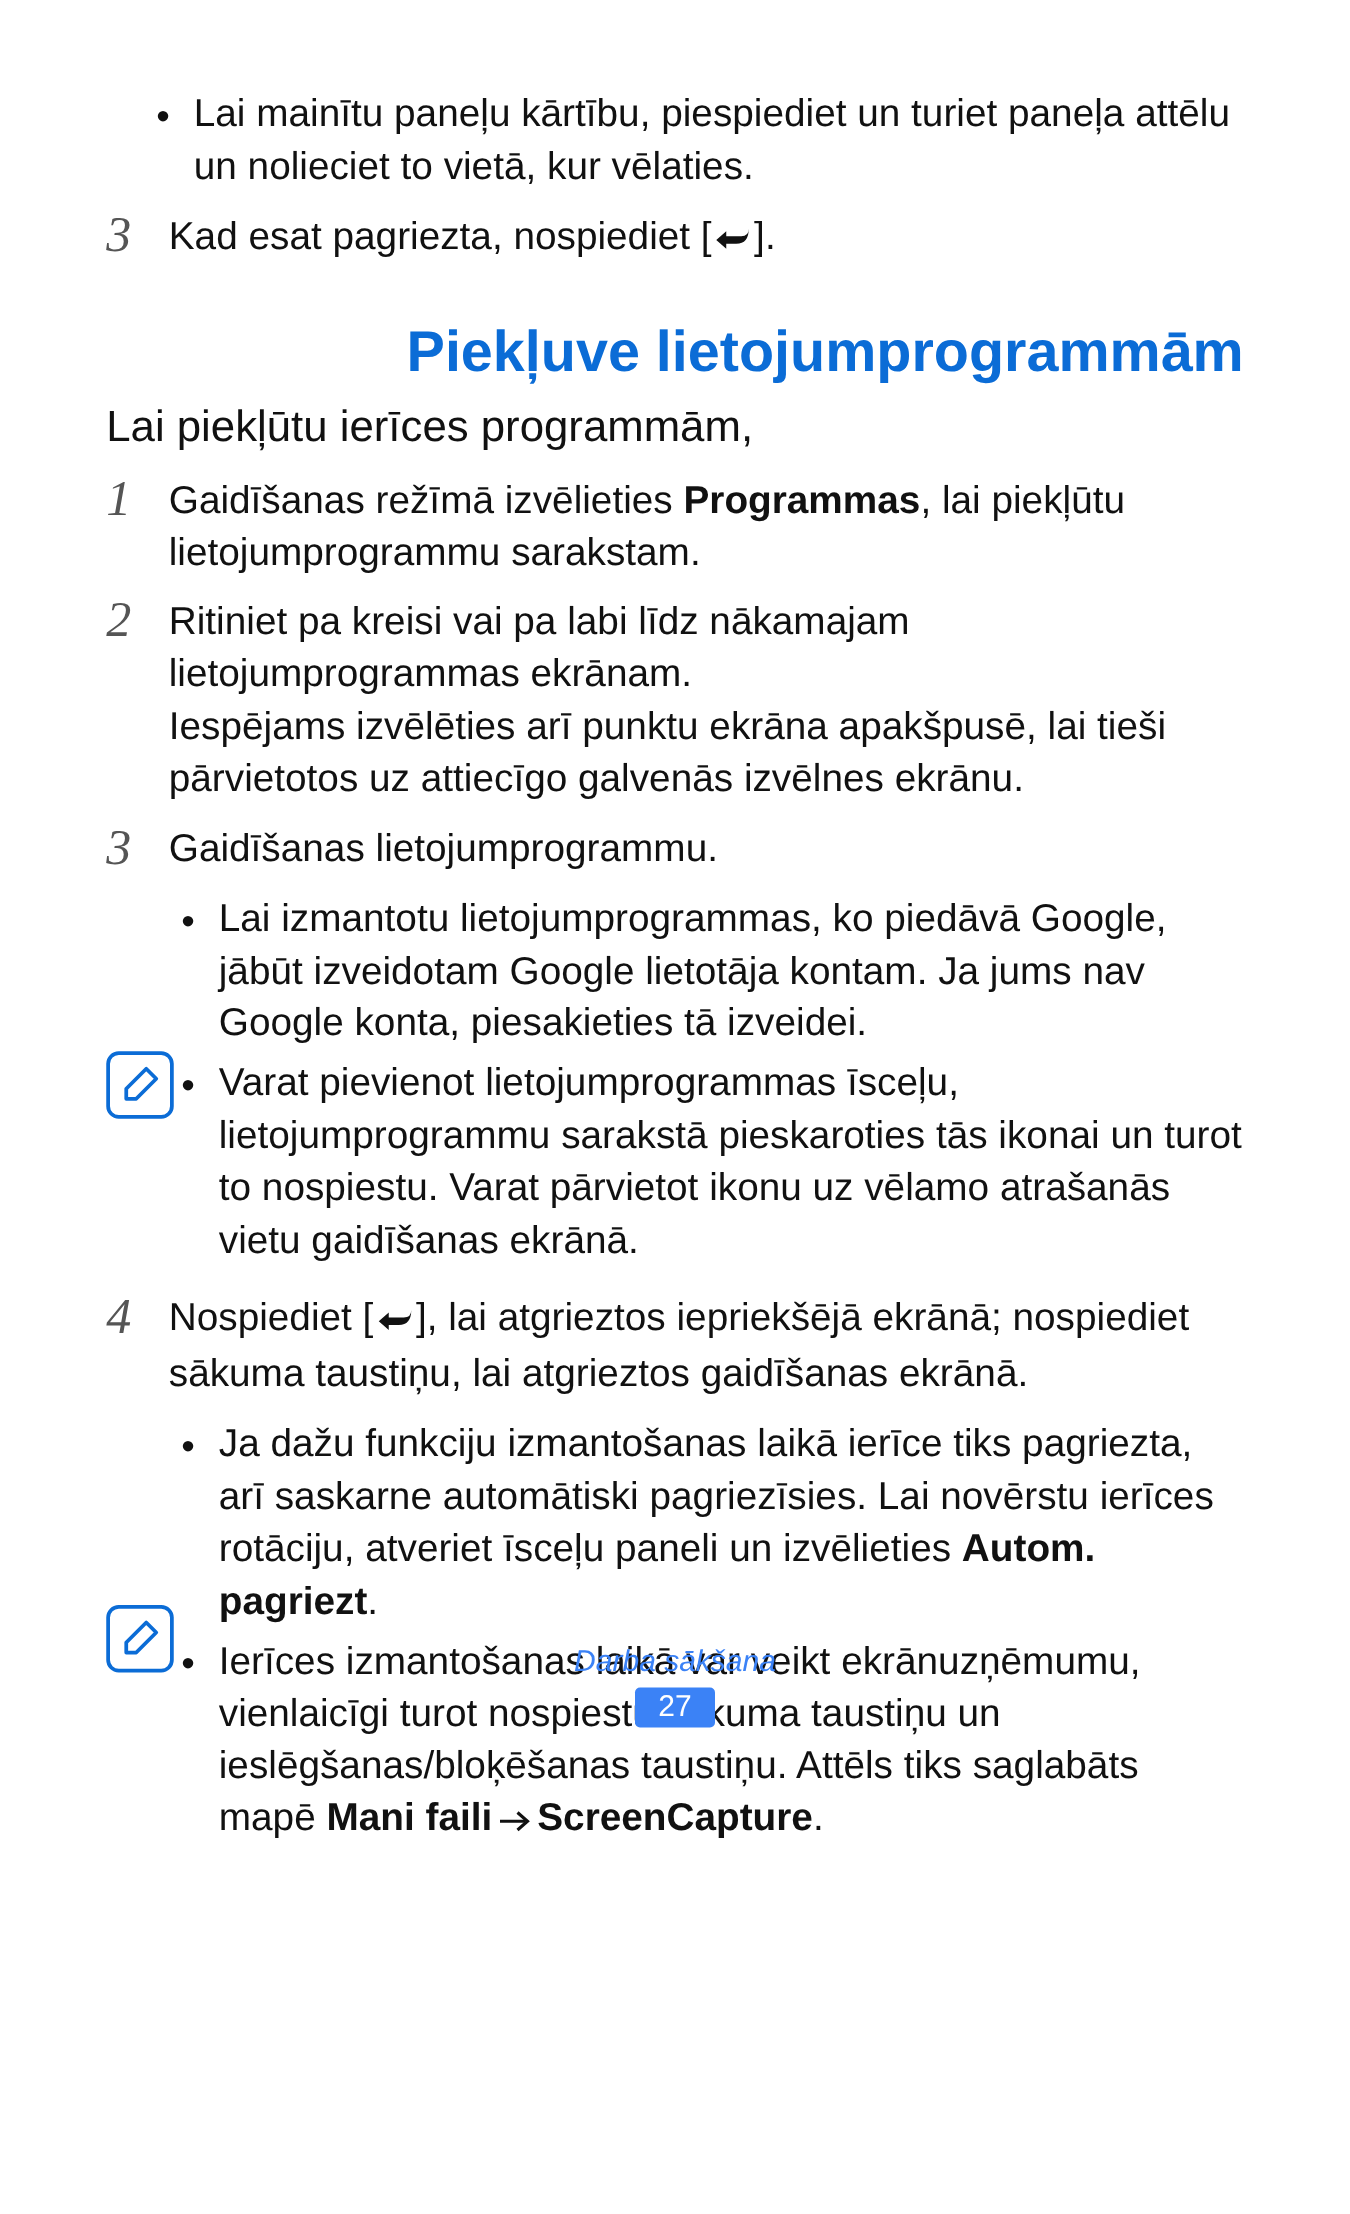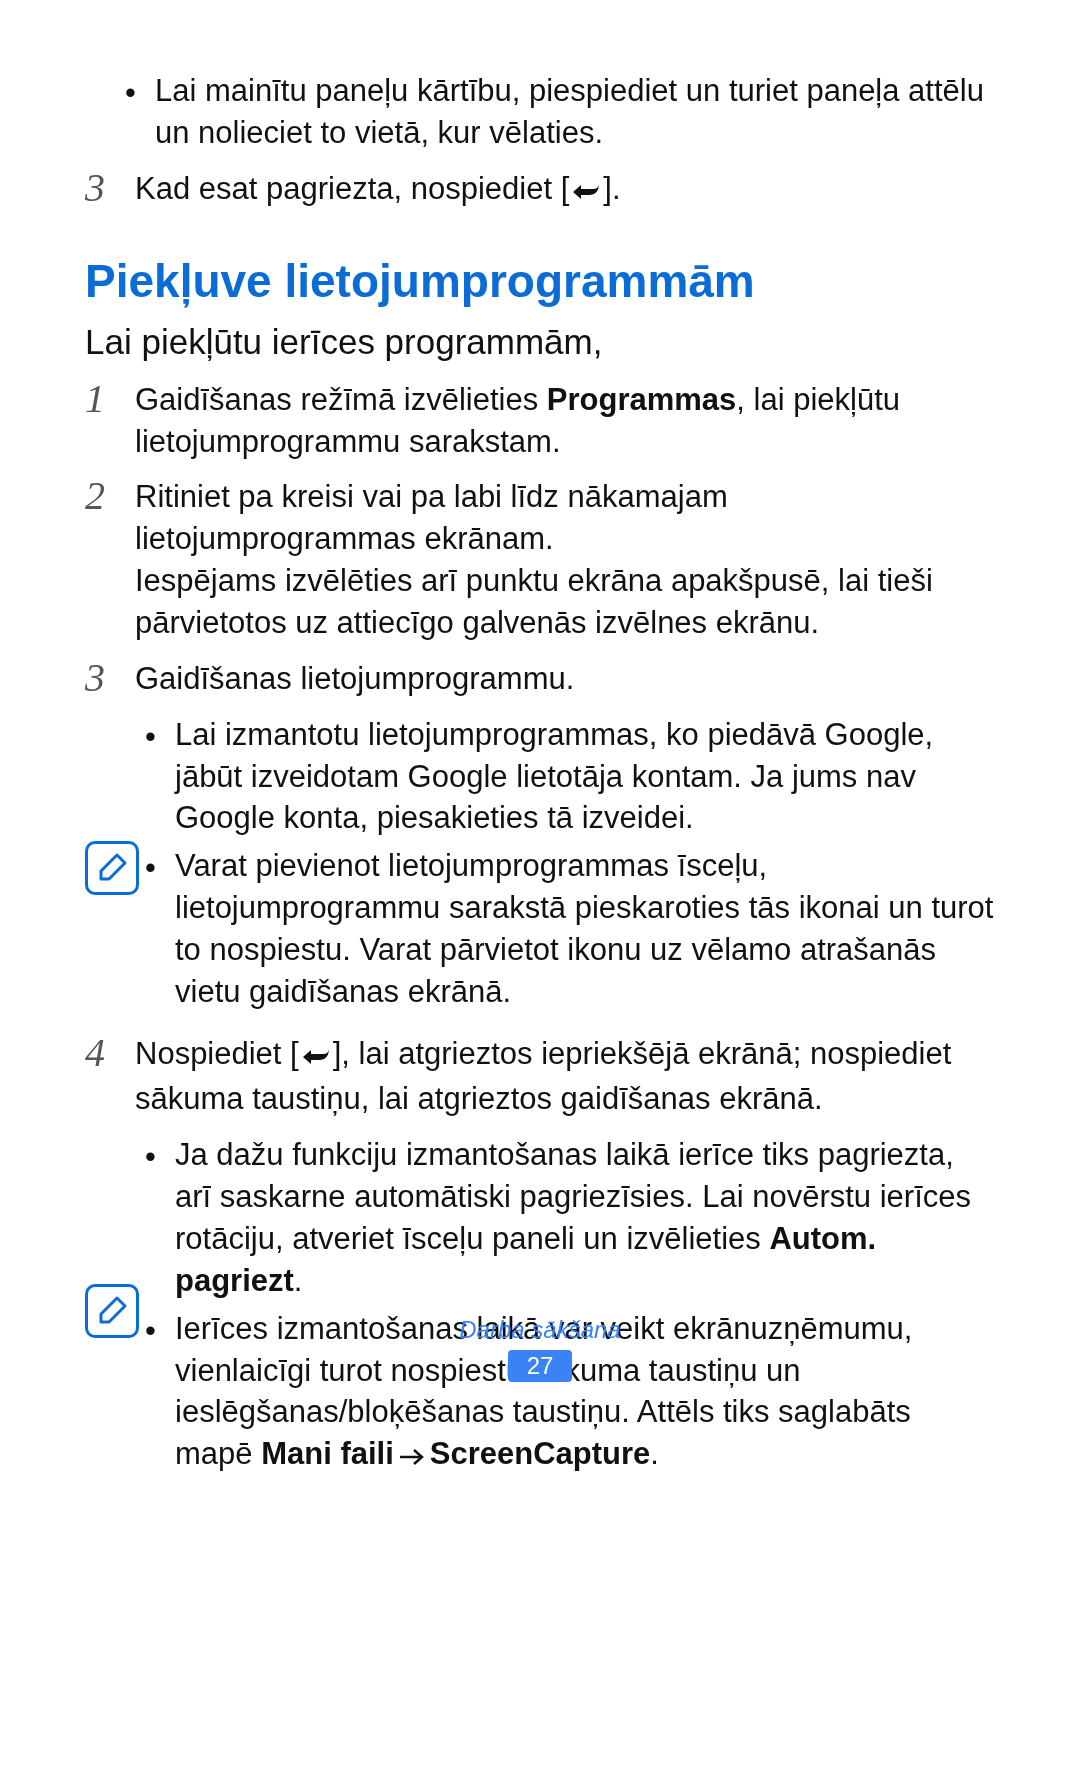--- a/index.html
+++ b/index.html
@@ -55,20 +55,21 @@
     padding-top: 0px;
   }
   .step-body {
     flex: 1;
   }
   h2.section-title {
     color: #0b6cd6;
     font-size: 46px;
     font-weight: 600;
     margin: 40px 0 10px 0;
+    text-align: right;
   }
   .intro {
     font-size: 35px;
     margin-bottom: 8px;
   }
   .note-block {
     display: flex;
     margin-top: 14px;
     align-items: center;
   }

